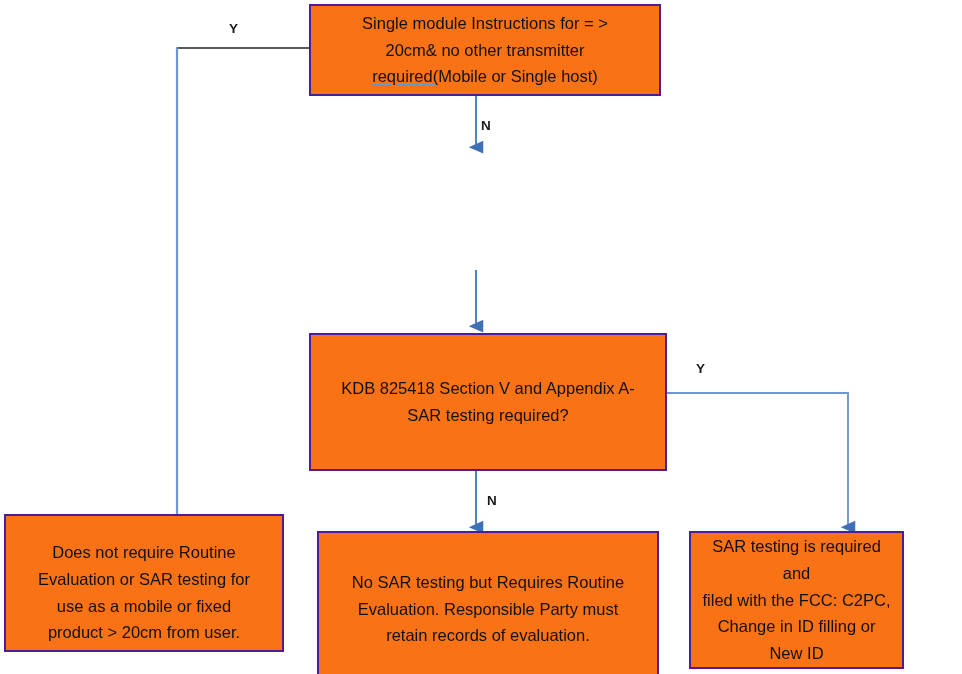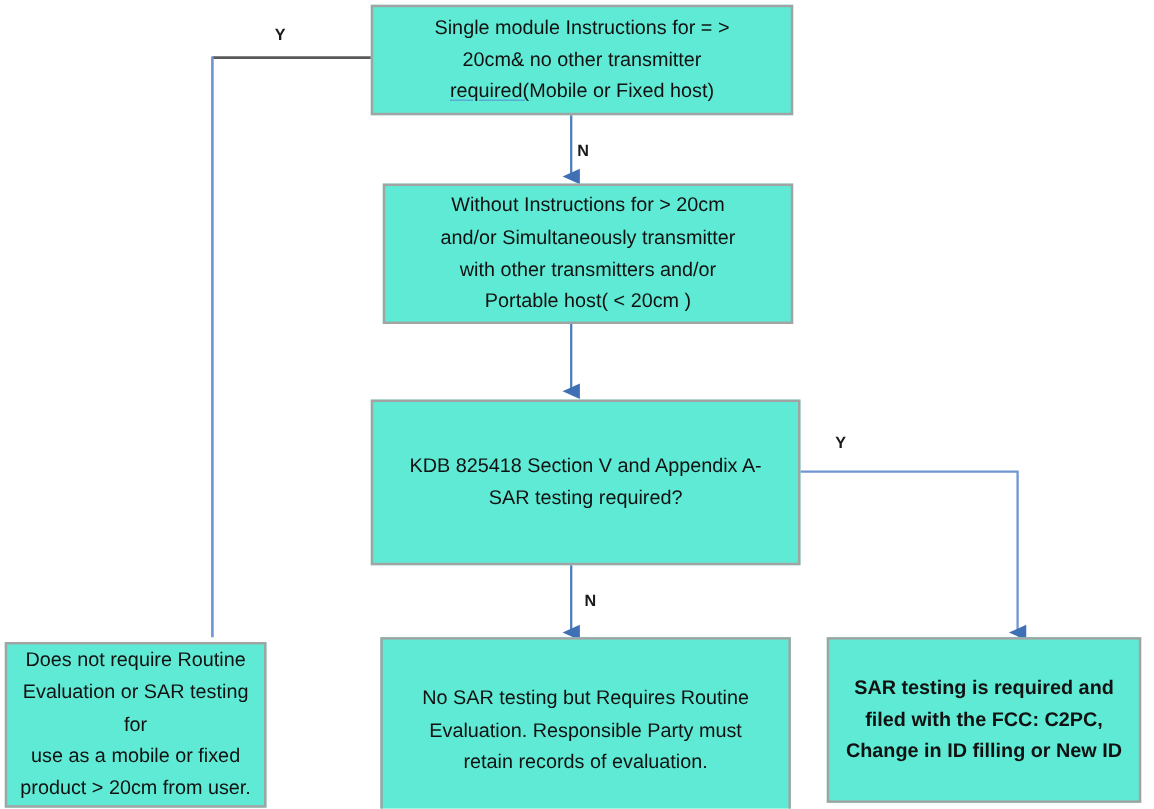--- a/index.html
+++ b/index.html
@@ -15,22 +15,22 @@
   #canvas {
     position: relative;
     width: 962px;
     height: 674px;
     background: #ffffff;
     overflow: hidden;
   }
   .node {
     position: absolute;
     box-sizing: border-box;
-    border: 2px solid #a3a3a3;
-    background: #5eead4;
+    border: 2px solid #4c1d95;
+    background: #f97316;
     display: flex;
     align-items: center;
     justify-content: center;
     text-align: center;
     padding: 4px 10px;
     font-size: 16.5px;
     line-height: 1.62;
     color: #111111;
   }
   .node .txt {
@@ -80,49 +80,43 @@
     <path d="M476,270 L476,325" fill="none" stroke="#4A7EBB" stroke-width="1.9" marker-end="url(#arrowBlue)"></path>
 
     <path d="M476,471 L476,526" fill="none" stroke="#4A7EBB" stroke-width="1.9" marker-end="url(#arrowBlue)"></path>
 
     <path d="M667,393 L848,393 L848,526" fill="none" stroke="#6F95D2" stroke-width="1.9" marker-end="url(#arrowBlue)"></path>
   </svg>
 
   <div class="node" style="left:309px; top:4px; width:352px; height:92px;">
     <span class="txt"><span>Single module Instructions for = &gt;
 20cm&amp; no other transmitter
-</span><span class="ul">required(</span><span>Mobile or Fixed host)</span></span>
+</span><span class="ul">required(</span><span>Mobile or Single host)</span></span>
   </div>
 
-  <div class="node" style="left:319px; top:153px; width:342px; height:117px;">
-    <span class="txt">Without Instructions for  &gt; 20cm
-and/or Simultaneously transmitter
-with other transmitters and/or
-Portable host( &lt; 20cm )</span>
-  </div>
 
   <div class="node" style="left:309px; top:333px; width:358px; height:138px;">
     <span class="txt">KDB 825418 Section V and Appendix A-
 SAR testing required?</span>
   </div>
 
-  <div class="node" style="left:4px; top:535px; width:218px; height:138px;">
+  <div class="node" style="left:4px; top:514px; width:280px; height:138px;align-items:flex-end;">
     <span class="txt">Does not require Routine
 Evaluation or SAR testing for
 use as a mobile or fixed
 product  &gt; 20cm from user.</span>
   </div>
 
   <div class="node" style="left:317px; top:531px; width:342px; height:156px;">
     <span class="txt">No SAR testing but Requires Routine
 Evaluation. Responsible Party must
 retain records of evaluation.</span>
   </div>
 
-  <div class="node" style="left:689px; top:531px; width:262px; height:138px;font-weight:bold;">
+  <div class="node" style="left:689px; top:531px; width:215px; height:138px;">
     <span class="txt">SAR testing is required and
 filed with the FCC: C2PC,
 Change in ID filling or New ID</span>
   </div>
 
   <div class="edge-label" style="left:229px; top:22px;">Y</div>
 
   <div class="edge-label" style="left:481px; top:119px;">N</div>
 
   <div class="edge-label" style="left:487px; top:494px;">N</div>

